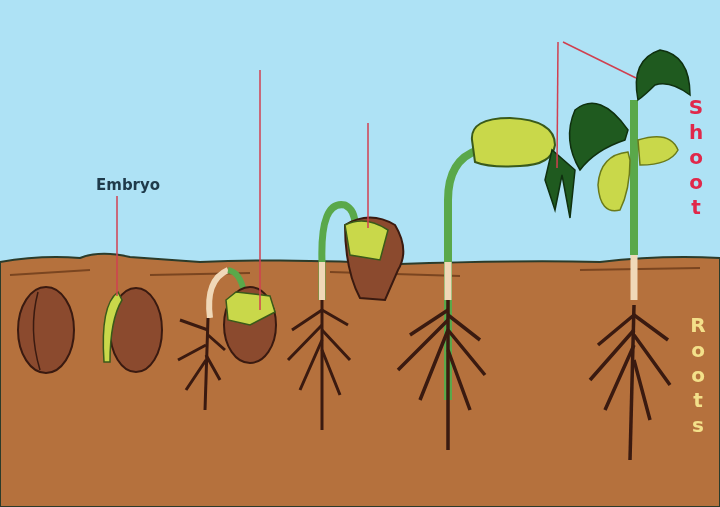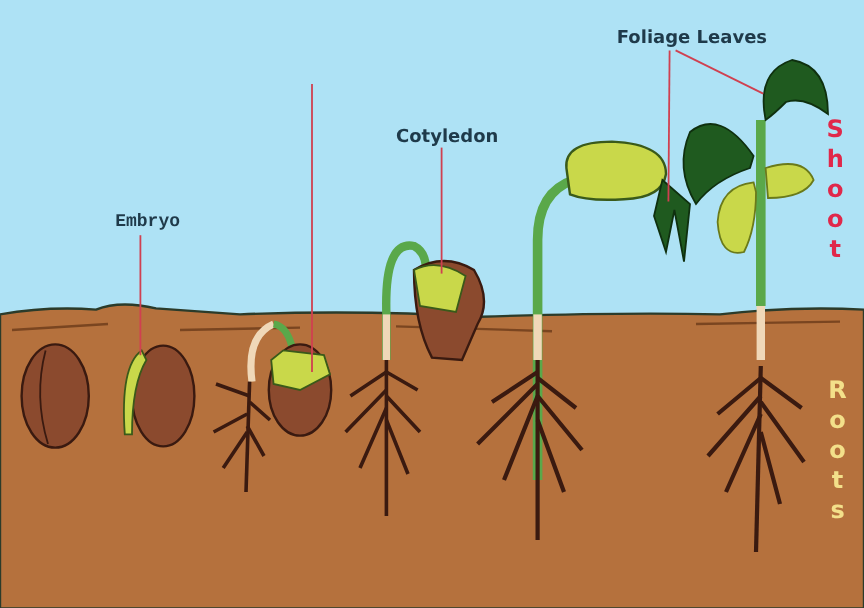--- a/index.html
+++ b/index.html
@@ -65,23 +65,21 @@
 
     <g stroke="#d04050" stroke-width="1.5">
       <line x1="117" y1="196" x2="117" y2="296"></line>
       <line x1="260" y1="70" x2="260" y2="310"></line>
       <line x1="368" y1="123" x2="368" y2="228"></line>
       <line x1="558" y1="42" x2="557" y2="168"></line>
       <line x1="563" y1="42" x2="636" y2="78"></line>
     </g>
   </svg>
 
-  <div class="label" style="left:96px; top:176px;font-family:Liberation Mono, monospace;">Embryo</div>
-  <div class="label" style="left:330px; top:104px;">Cotyledon</div>
-  <div class="label" style="left:514px; top:22px;">Foliage Leaves</div>
+  <div class="label" style="left:96px; top:176px;">Embryo</div>
 
   <div class="vert" style="left:686px; top:95px; color:#e0284a;">
     <span>S</span>
     <span>h</span>
     <span>o</span>
     <span>o</span>
     <span>t</span>
   </div>
   <div class="vert" style="left:688px; top:313px; color:#f3e08a;">
     <span>R</span>

